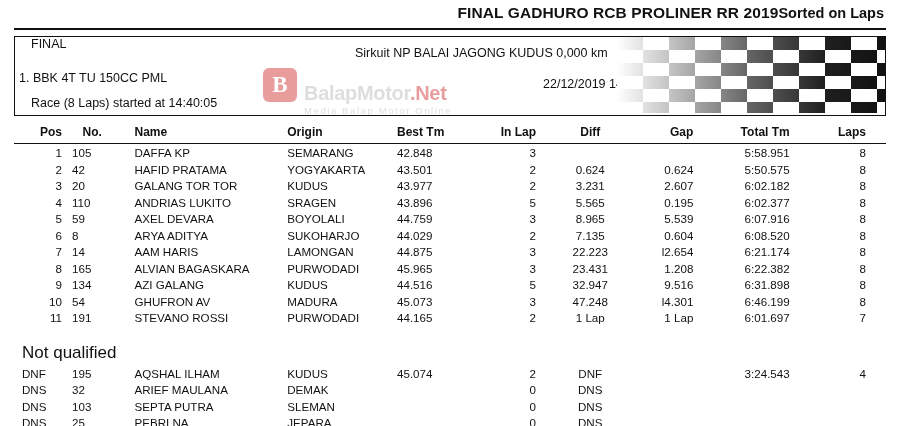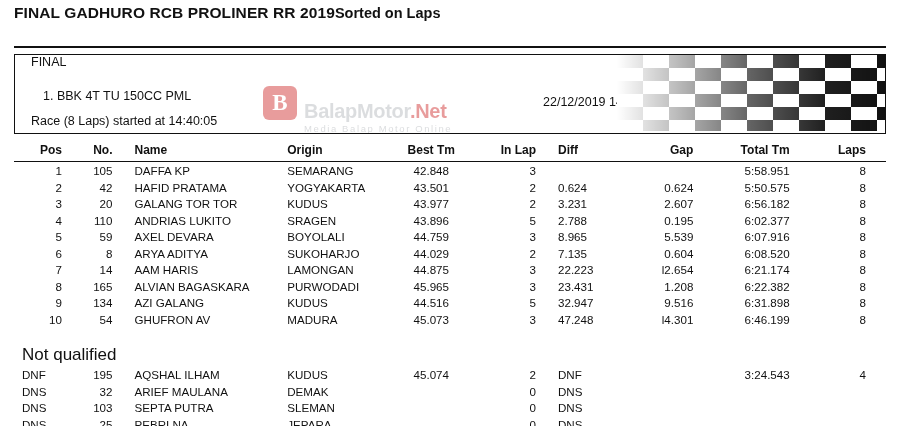--- a/index.html
+++ b/index.html
@@ -21,23 +21,23 @@
     box-sizing: border-box;
     padding: 0 14px;
   }
 
   
   .titlebar {
     position: relative;
     height: 26px;
     display: flex;
     align-items: center;
-    justify-content: flex-start;
+    justify-content: flex-end;
     border-bottom: 2px solid #111;
-    padding-bottom: 20px;
+    padding-bottom: 2px;
   }
   .title-main {
     font-size: 15.5px;
     font-weight: bold;
     letter-spacing: 0.1px;
     white-space: nowrap;
   }
   .title-right {
     font-size: 14.5px;
     font-weight: bold;
@@ -60,21 +60,21 @@
     width: 560px;
     height: 100%;
   }
   .hp-line {
     position: absolute;
     font-size: 12.5px;
     color: #111;
     white-space: nowrap;
   }
   .hp-l1 { left: 16px; top: 0; }
-  .hp-l2 { left: 28px; top: 34px; }
+  .hp-l2 { left: 4px; top: 34px; }
   .hp-l3 { left: 16px; top: 59px; }
   .hp-c1 { left: 340px; top: 9px; }
   .hp-c3 { left: 528px; top: 40px; font-size: 12.5px; }
 
   
   .watermark {
     position: absolute;
     left: 248px;
     top: 18px;
     display: flex;
@@ -139,26 +139,26 @@
     font-weight: bold;
     padding: 0 0 4px 0;
     border-bottom: 1.6px solid #111;
     white-space: nowrap;
   }
   table.rt tbody td {
     padding: 2px 0 1.5px 0;
     white-space: nowrap;
   }
   .c-pos    { width: 44px;  text-align: right; padding-right: 10px !important; }
-  .c-no     { width: 46px;  text-align: right; padding-right: 14px !important; }
+  .c-no     { width: 46px;  padding-right: 14px !important; }
   .c-name   { width: 160px; text-align: left;  padding-left: 8px !important; }
   .c-origin { width: 118px; text-align: left;  padding-left: 2px !important; }
-  .c-best   { width: 74px;  text-align: center; padding-right: 14px !important; }
+  .c-best   { width: 74px;  text-align: left; padding-right: 14px !important; }
   .c-inlap  { width: 62px;  text-align: right; padding-right: 22px !important; }
-  .c-diff   { width: 72px;  text-align: left; padding-right: 12px !important; }
+  .c-diff   { width: 72px;  text-align: center; padding-right: 12px !important; }
   .c-gap    { width: 66px;  text-align: right; padding-right: 10px !important; }
   .c-total  { width: 96px;  text-align: right; padding-right: 18px !important; }
   .c-laps   { width: 66px;  text-align: right; padding-right: 20px !important; }
 
   .spacer-row td { height: 12px; }
   .nq-row td {
     font-size: 17px;
     padding-top: 3px;
     padding-bottom: 3px;
   }
@@ -174,20 +174,21 @@
     <div class="title-main">FINAL GADHURO RCB PROLINER RR 2019</div>
     <div class="title-right">Sorted on Laps</div>
   </div>
 
   <div class="headerpanel">
     <div class="hp-left">
       <div class="hp-line hp-l1">FINAL</div>
       <div class="hp-line hp-l2">1. BBK 4T TU 150CC PML</div>
       <div class="hp-line hp-l3">Race (8 Laps) started at 14:40:05</div>
     </div>
+    <div class="hp-line hp-c1">Sirkuit NP BALAI JAGONG KUDUS 0,000 km</div>
     <div class="hp-line hp-c3">22/12/2019 14:35</div>
 
     <div class="watermark">
       <div class="wm-badge">B</div>
       <div class="wm-text">
         <div class="wm-main"><span>BalapMotor</span><span class="wm-dot">.Net</span></div>
         <div class="wm-sub">Media Balap Motor Online</div>
       </div>
     </div>
 
@@ -257,31 +258,31 @@
           </tr>
           <tr>
             <td class="c-pos">3</td>
             <td class="c-no">20</td>
             <td class="c-name">GALANG TOR TOR</td>
             <td class="c-origin">KUDUS</td>
             <td class="c-best">43.977</td>
             <td class="c-inlap">2</td>
             <td class="c-diff">3.231</td>
             <td class="c-gap">2.607</td>
-            <td class="c-total">6:56.182</td>
+            <td class="c-total">6:02.182</td>
             <td class="c-laps">8</td>
           </tr>
           <tr>
             <td class="c-pos">4</td>
             <td class="c-no">110</td>
             <td class="c-name">ANDRIAS LUKITO</td>
             <td class="c-origin">SRAGEN</td>
             <td class="c-best">43.896</td>
             <td class="c-inlap">5</td>
-            <td class="c-diff">2.788</td>
+            <td class="c-diff">5.565</td>
             <td class="c-gap">0.195</td>
             <td class="c-total">6:02.377</td>
             <td class="c-laps">8</td>
           </tr>
           <tr>
             <td class="c-pos">5</td>
             <td class="c-no">59</td>
             <td class="c-name">AXEL DEVARA</td>
             <td class="c-origin">BOYOLALI</td>
             <td class="c-best">44.759</td>
@@ -343,20 +344,32 @@
             <td class="c-pos">10</td>
             <td class="c-no">54</td>
             <td class="c-name">GHUFRON AV</td>
             <td class="c-origin">MADURA</td>
             <td class="c-best">45.073</td>
             <td class="c-inlap">3</td>
             <td class="c-diff">47.248</td>
             <td class="c-gap">l4.301</td>
             <td class="c-total">6:46.199</td>
             <td class="c-laps">8</td>
+          </tr>
+          <tr>
+            <td class="c-pos">11</td>
+            <td class="c-no">191</td>
+            <td class="c-name">STEVANO ROSSI</td>
+            <td class="c-origin">PURWODADI</td>
+            <td class="c-best">44.165</td>
+            <td class="c-inlap">2</td>
+            <td class="c-diff">1 Lap</td>
+            <td class="c-gap">1 Lap</td>
+            <td class="c-total">6:01.697</td>
+            <td class="c-laps">7</td>
           </tr>
           <tr class="spacer-row">
             <td colspan="10"></td>
           </tr>
           <tr class="nq-row">
             <td colspan="10" class="nq-label">Not qualified</td>
           </tr>
           <tr>
             <td class="c-pos dnf-code">DNF</td>
             <td class="c-no">195</td>

